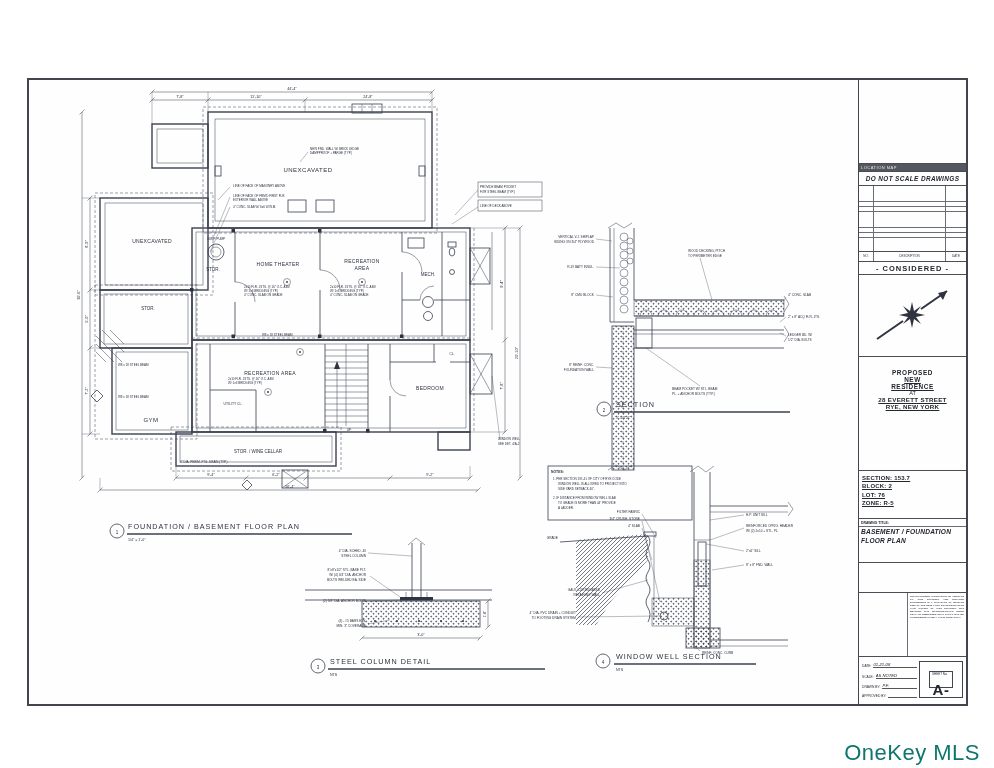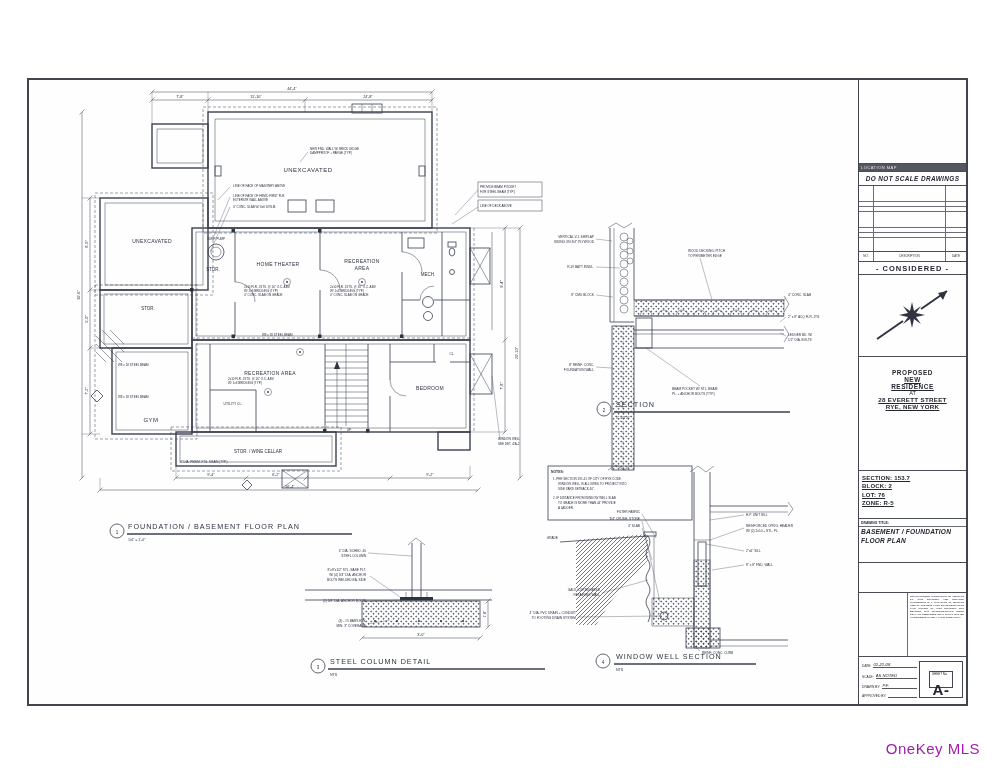--- a/index.html
+++ b/index.html
@@ -63,21 +63,21 @@
   .t45{font-size:4.5px;}
   .t38{font-size:3.8px;}
   .t34{font-size:3.4px;}
   .t32{font-size:3.2px;}
   .t3{font-size:3px;}
   .ttl{font-size:7.2px;letter-spacing:1px;}
   .sc{font-size:3.6px;}
   .mid{text-anchor:middle;}
   .end{text-anchor:end;}
   .b{font-weight:bold;}
-  .watermark{position:absolute;right:14px;top:740px;font-size:15px;color:#a21caf;letter-spacing:.5px;}
+  .watermark{position:absolute;right:14px;top:740px;font-size:22px;color:#0f766e;letter-spacing:.5px;}
 </style>
 </head>
 <body>
 
 <div class="sheet">
 
   <svg id="draw" width="831" height="624" viewBox="29 80 831 624">
     <defs>
       <pattern id="cdots" width="5" height="5" patternUnits="userSpaceOnUse">
         <circle cx="1.2" cy="1.5" r=".45" fill="#4a4f5c" stroke="none"></circle>

